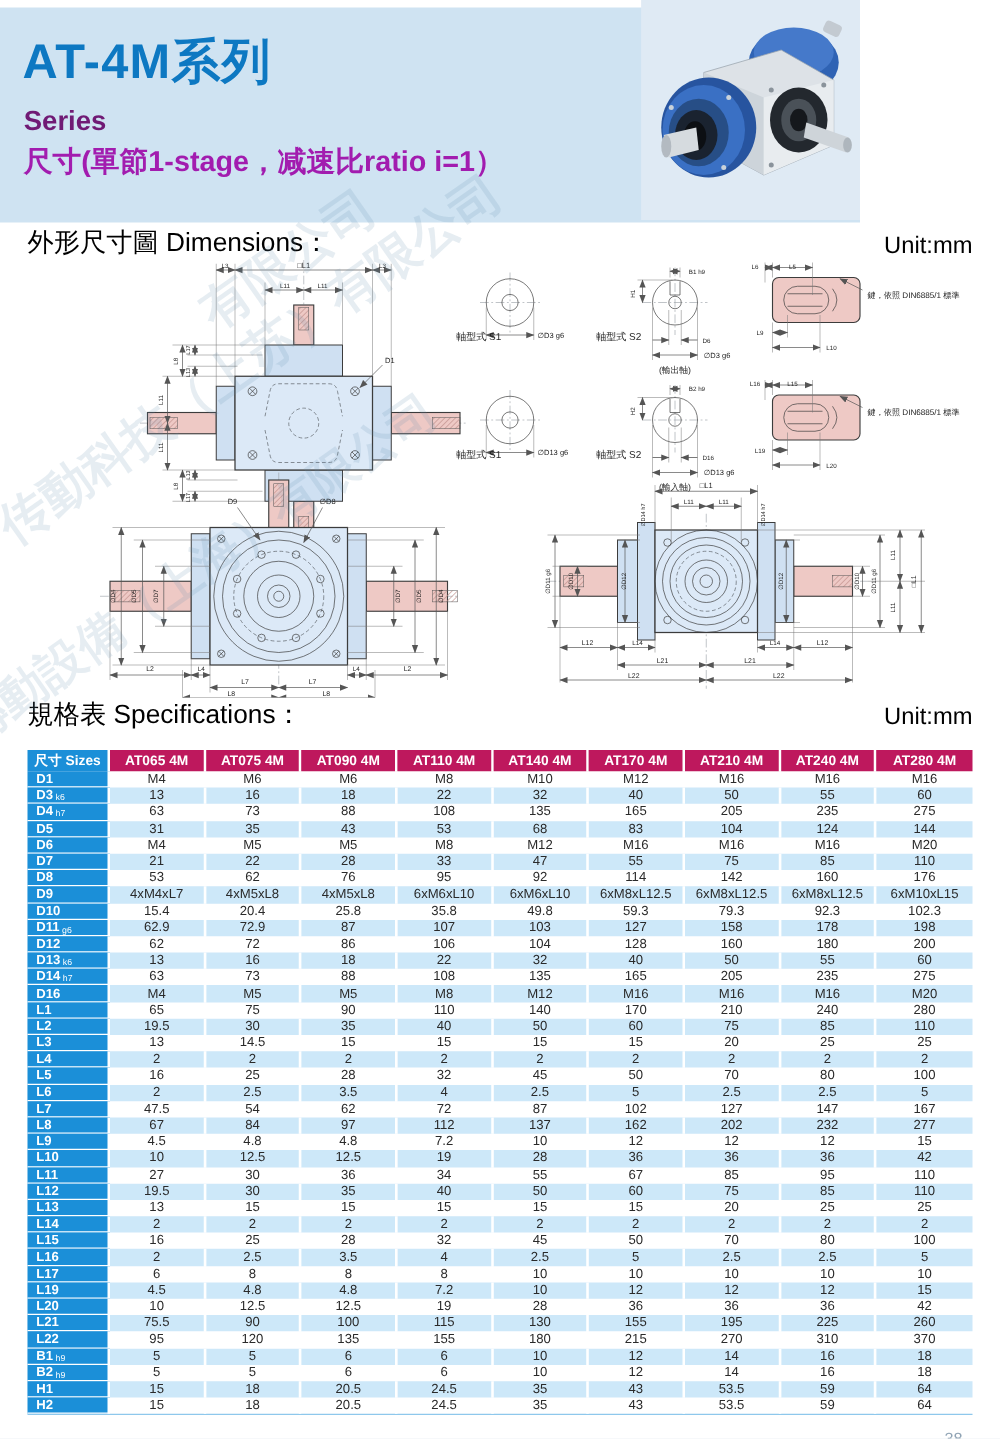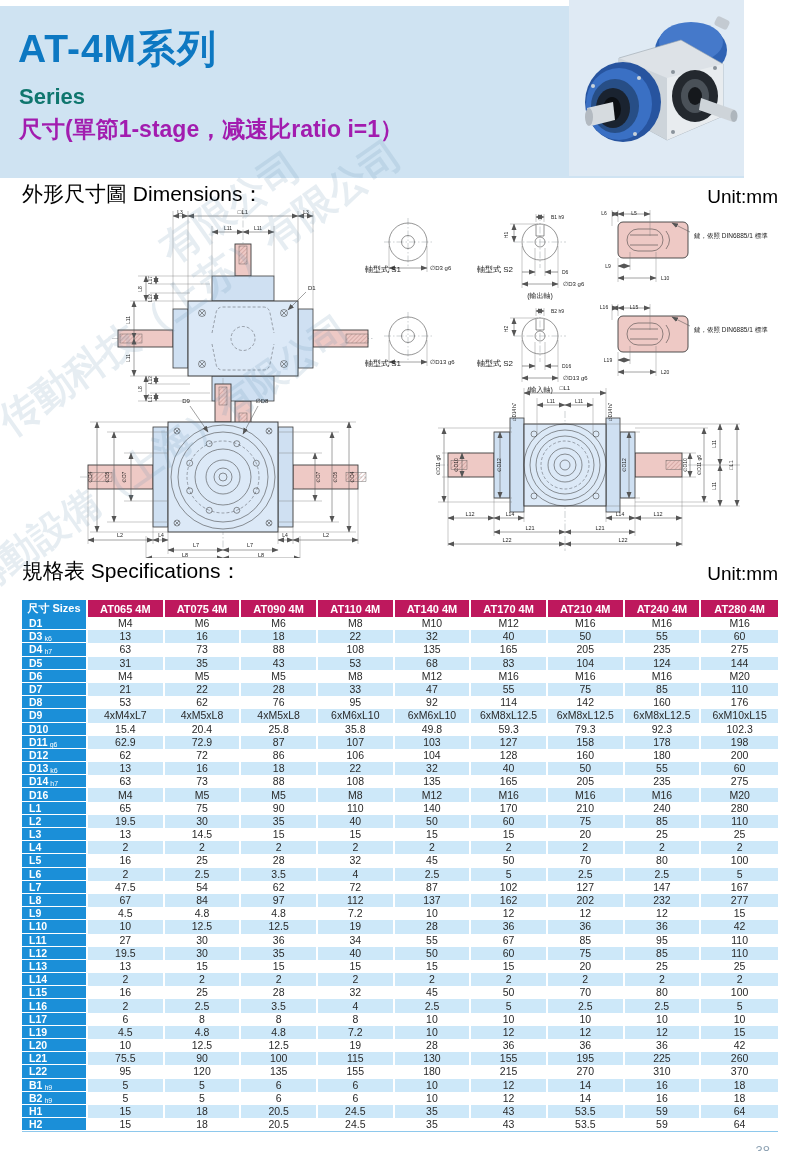--- a/index.html
+++ b/index.html
@@ -1,21 +1,21 @@
 <!DOCTYPE html>
 <html><head>
 <meta charset="utf-8">
 <style>
   html,body{margin:0;padding:0;background:#e9eef2;}
   .page{position:relative;width:800px;height:1151px;background:#ffffff;overflow:hidden;
         font-family:"Liberation Sans","DejaVu Sans",sans-serif;margin:0 auto;}
   
-  .header-band{position:absolute;left:0;top:6px;width:744px;height:172px;background:#cfe3f2;}
+  .header-band{position:absolute;left:0;top:6px;width:688px;height:172px;background:#cfe3f2;}
   .title{position:absolute;left:18px;top:16px;font-size:39px;font-weight:bold;color:#0d78c2;letter-spacing:1px;}
-  .series{position:absolute;left:19px;top:78px;font-size:22px;font-weight:bold;color:#0f766e;}
+  .series{position:absolute;left:19px;top:78px;font-size:22px;font-weight:bold;color:#701a75;}
   .subtitle{position:absolute;left:19px;top:108px;font-size:23px;font-weight:bold;color:#a21caf;}
   .product-photo{position:absolute;right:0;top:-6px;width:175px;height:176px;background:#dfeaf4;}
   
   .wm{position:absolute;color:rgba(100,140,175,0.16);font-weight:bold;pointer-events:none;white-space:nowrap;z-index:3;}
   .wm1{left:-40px;top:260px;font-size:40px;transform:rotate(-35deg);}
   .wm2{left:150px;top:180px;font-size:40px;transform:rotate(-35deg);}
   .wm3{left:-70px;top:430px;font-size:38px;transform:rotate(-35deg);}
   
   .sec-head{position:absolute;left:22px;right:22px;display:flex;justify-content:space-between;align-items:flex-end;color:#000000;}
   .sec-head .zh{font-size:21px;font-weight:500;}

